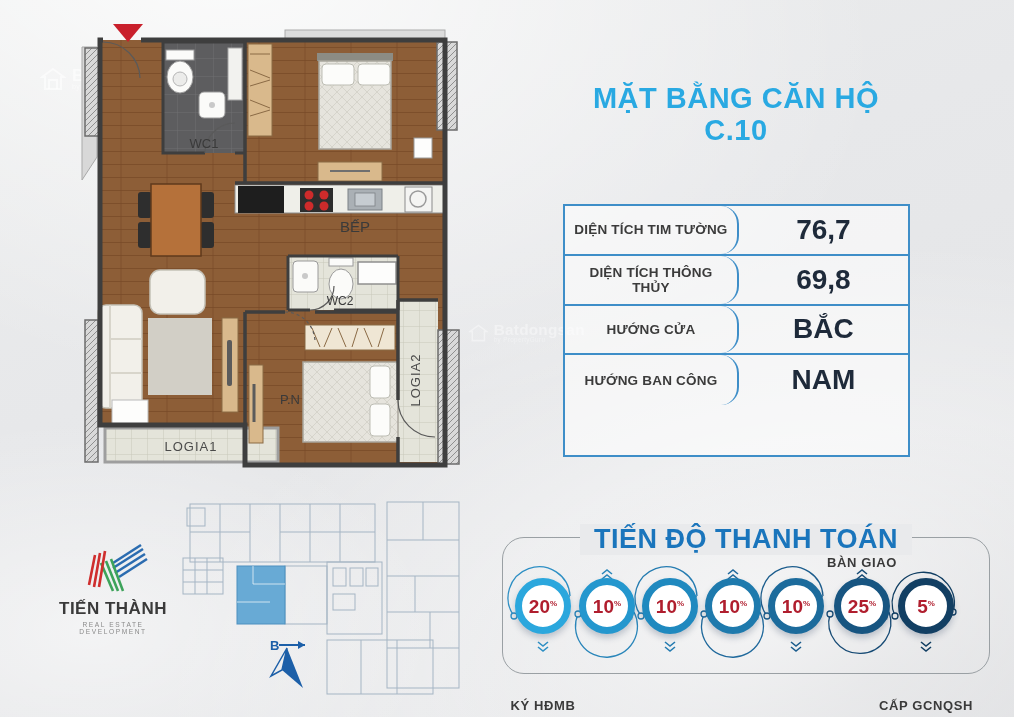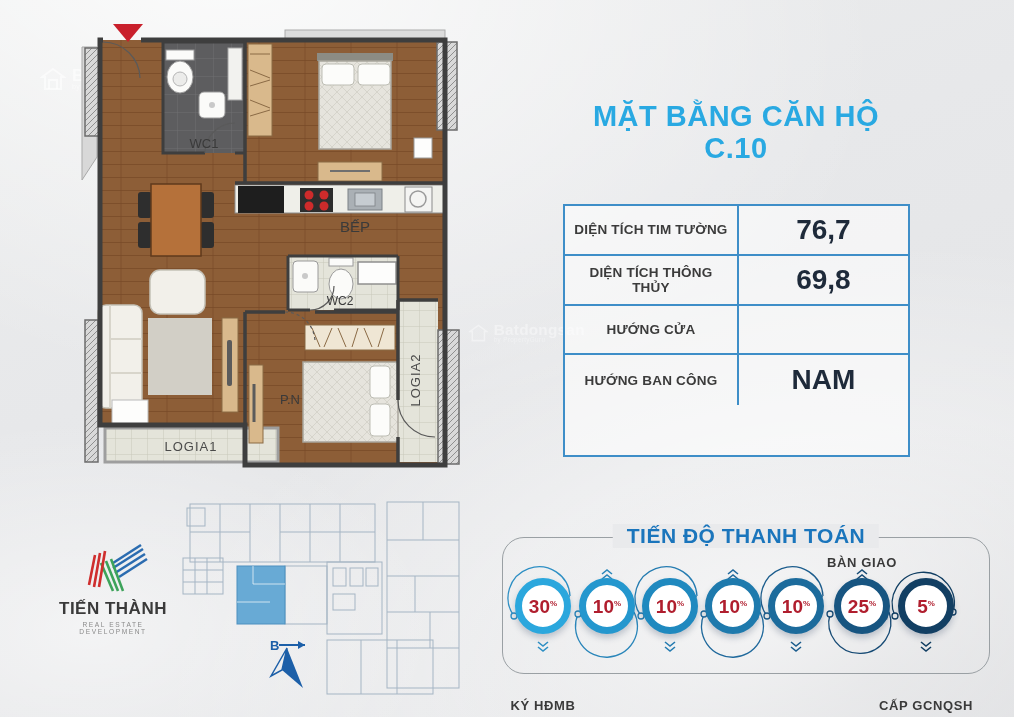--- a/index.html
+++ b/index.html
@@ -13,38 +13,38 @@
   .sw3{width:900px;height:500px;left:420px;top:430px;background:radial-gradient(closest-side,rgba(210,211,214,.9),rgba(210,211,214,0));transform:rotate(-8deg);}
   .sw4{width:700px;height:420px;left:-260px;top:420px;background:radial-gradient(closest-side,rgba(255,255,255,.55),rgba(255,255,255,0));}
 
   
   .wm{position:absolute;display:flex;align-items:center;gap:6px;color:rgba(255,255,255,.55);}
   .wm .wm-txt{font-weight:700;font-size:17px;letter-spacing:.3px;line-height:15px;}
   .wm .wm-sub{font-size:7px;font-weight:400;letter-spacing:.4px;opacity:.9;}
   .wm2{opacity:.7;transform:scale(.9);}
 
   
-  .main-title{position:absolute;left:540px;top:100px;width:392px;text-align:center;
+  .main-title{position:absolute;left:540px;top:82px;width:392px;text-align:center;
     color:#29a9e2;font-weight:800;font-size:29px;line-height:32px;letter-spacing:.5px;}
 
   
   .info-table{position:absolute;left:563px;top:204px;width:343px;height:249px;
     display:grid;grid-template-rows:repeat(5,1fr);border:2px solid #3e8ec8;background:rgba(255,255,255,.55);}
   .info-row{display:grid;grid-template-columns:50.7% 49.3%;border-bottom:2px solid #3e8ec8;}
   .info-row:last-child{border-bottom:none;}
-  .cell{display:flex;align-items:center;justify-content:center;text-align:center;padding:2px 6px;}
+  .cell{display:flex;align-items:center;justify-content:center;text-align:center;padding:2px 6px;border-radius:18px;}
   .cell.label{font-size:13.5px;font-weight:700;color:#3b3b3b;letter-spacing:.2px;border-right:2px solid #3e8ec8;}
   .cell.value{font-size:28px;font-weight:800;color:#1e2a3a;}
 
   
   .payment-box{position:absolute;left:502px;top:537px;width:486px;height:135px;
     border:1.5px solid #9aa0a4;border-radius:22px;}
   .payment-title{position:absolute;top:-14px;left:50%;transform:translateX(-50%);
     background:#e9eaec;padding:0 14px;white-space:nowrap;
-    color:#1a75bc;font-weight:800;font-size:21px;letter-spacing:.5px;}
+    color:#1a75bc;font-weight:800;font-size:27px;letter-spacing:.5px;}
   .step{position:absolute;top:40px;width:56px;height:56px;transform:translateX(-28px);}
   .ring{box-sizing:border-box;width:56px;height:56px;border-radius:50%;border:7px solid #2ba7dd;
     background:#fff;display:flex;align-items:center;justify-content:center;
     box-shadow:0 4px 6px rgba(40,60,90,.25);}
   .pct{color:#b01e2e;font-weight:800;font-size:19px;line-height:1;}
   .pct sup{font-size:8px;font-weight:800;vertical-align:super;}
   .step-label{position:absolute;white-space:nowrap;font-size:13px;font-weight:800;color:#3a3a3a;letter-spacing:.6px;transform:translateX(-50%);}
   .lbl-below{top:120px;}
   .lbl-above{top:17px;}
   .rail{position:absolute;left:0;top:0;}
@@ -263,20 +263,21 @@
     <div class="info-row">
       <div class="cell label">DIỆN TÍCH TIM TƯỜNG</div>
       <div class="cell value">76,7</div>
     </div>
     <div class="info-row">
       <div class="cell label">DIỆN TÍCH THÔNG THỦY</div>
       <div class="cell value">69,8</div>
     </div>
     <div class="info-row">
       <div class="cell label">HƯỚNG CỬA</div>
+      <div class="cell value">BẮC</div>
     </div>
     <div class="info-row">
       <div class="cell label">HƯỚNG BAN CÔNG</div>
       <div class="cell value">NAM</div>
     </div>
   </div>
 
   <div class="payment-box">
     <div class="payment-title">TIẾN ĐỘ THANH TOÁN</div>
 
@@ -310,21 +311,21 @@
           <path d="M225,36 L230,32 L235,36 M225,41 L230,37 L235,41" stroke="#20699c"></path>
           <path d="M288,104 L293,108 L298,104 M288,109 L293,113 L298,109" stroke="#1c5d8d"></path>
           <path d="M354,36 L359,32 L364,36 M354,41 L359,37 L364,41" stroke="#174b75"></path>
           <path d="M418,104 L423,108 L428,104 M418,109 L423,113 L428,109" stroke="#123f63"></path>
         </g>
       </g>
     </svg>
 
     <div class="step" style="left:40px">
       <div class="ring" style="border-color: rgb(43, 167, 221);">
-        <div class="pct"><span>30</span><sup>%</sup></div>
+        <div class="pct"><span>20</span><sup>%</sup></div>
       </div>
       <div class="step-label lbl-below" style="left:28px">KÝ HĐMB</div>
     </div>
     <div class="step" style="left:104px">
       <div class="ring" style="border-color: rgb(36, 151, 206);">
         <div class="pct"><span>10</span><sup>%</sup></div>
       </div>
     </div>
     <div class="step" style="left:167px">
       <div class="ring" style="border-color: rgb(31, 137, 191);">

